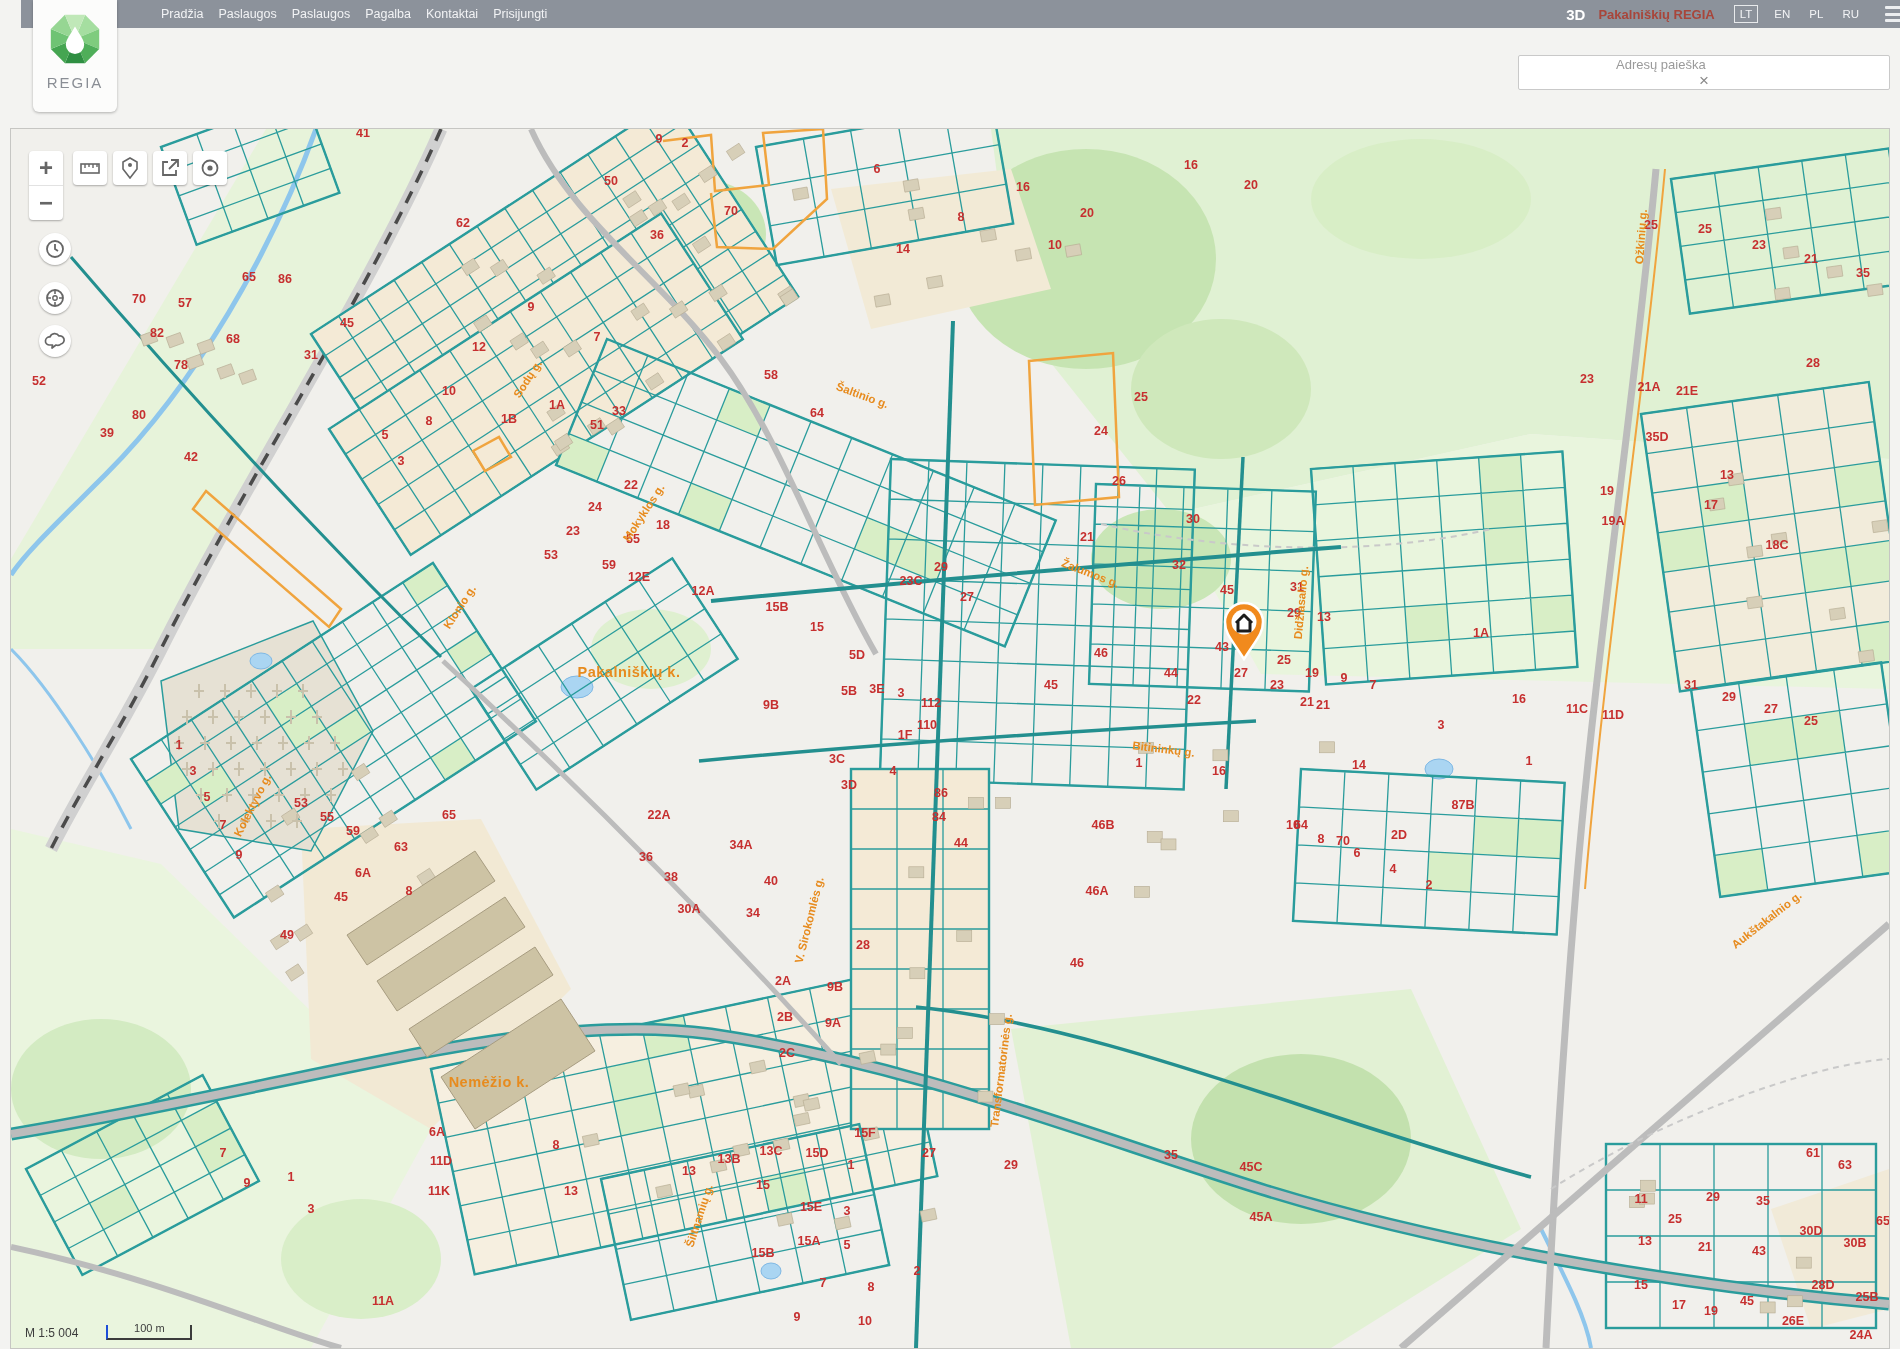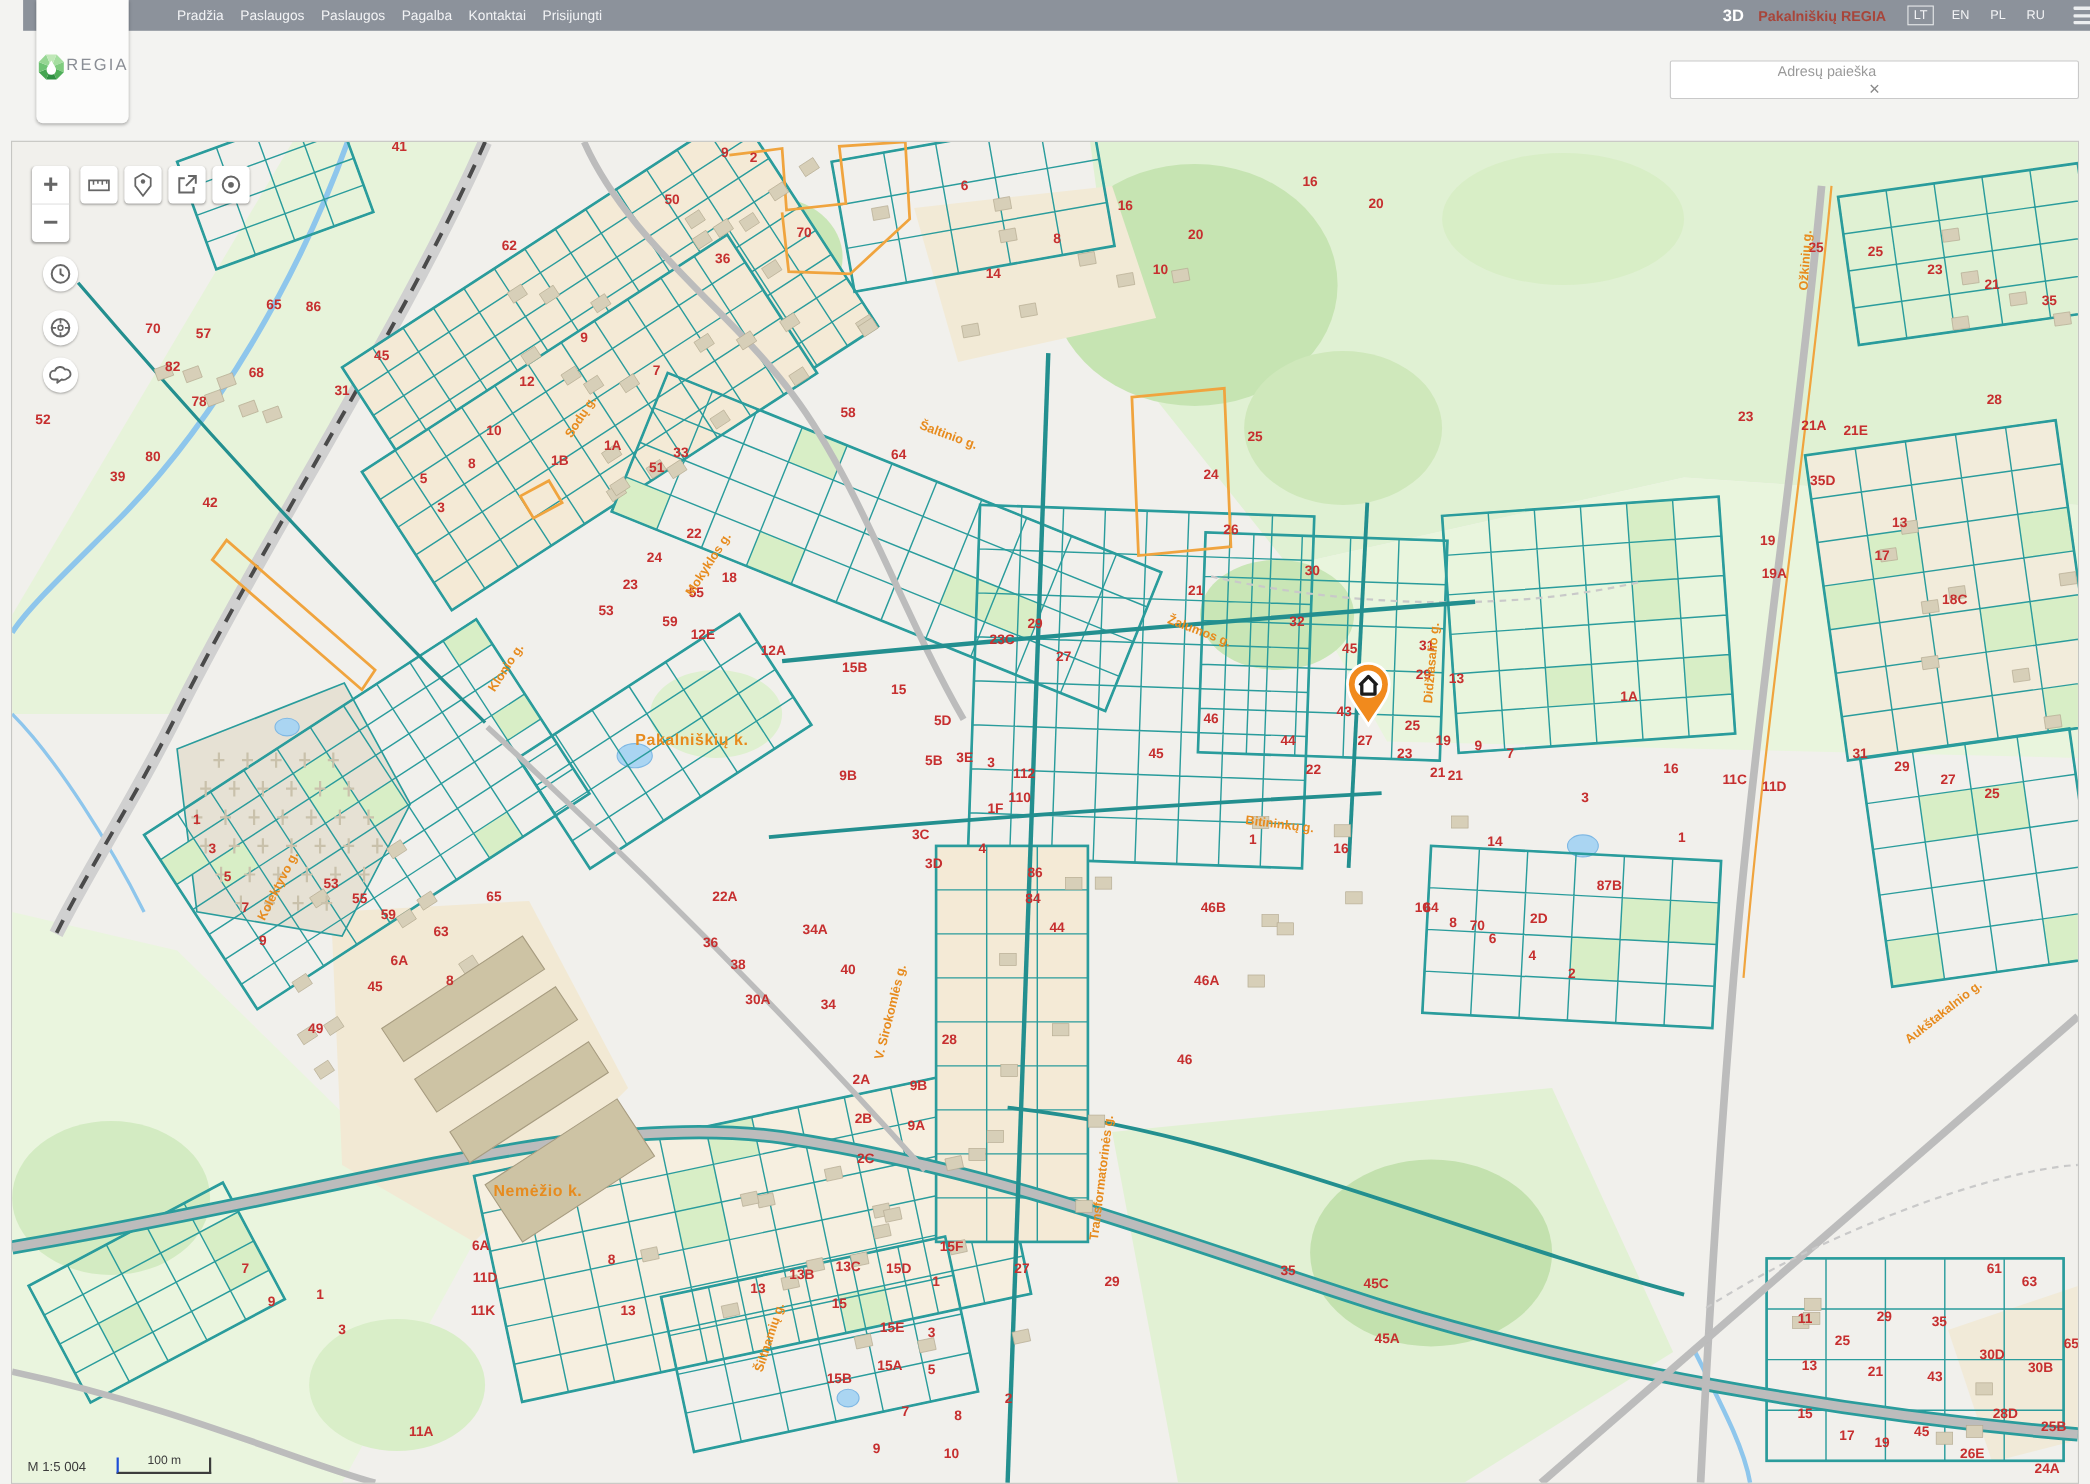--- a/index.html
+++ b/index.html
@@ -12,21 +12,21 @@
   .right-cluster{position:absolute;right:10px;top:0;height:28px;display:flex;align-items:center;gap:13px;z-index:31;}
   .view3d{color:#fff;font-weight:bold;font-size:15px;cursor:pointer;}
   .portal{color:#a8453a;font-weight:bold;font-size:13px;margin-right:6px;cursor:pointer;}
   .lang{color:#f2f3f5;font-size:11.5px;cursor:pointer;padding:2px 3px;}
   .lang.active{border:1px solid #e8eaec;padding:2px 5px;}
   .burger{width:26px;height:16px;display:flex;flex-direction:column;justify-content:space-between;cursor:pointer;margin-left:10px;}
   .burger span{display:block;height:3px;background:#eceef0;border-radius:1px;}
   
   .logo-tab{position:absolute;left:33px;top:0;width:84px;height:112px;background:#fcfcfb;
             border-radius:0 0 6px 6px;box-shadow:0 1px 3px rgba(0,0,0,.28);z-index:32;
-            display:flex;flex-direction:row;align-items:center;cursor:pointer;}
+            display:flex;flex-direction:column;align-items:center;cursor:pointer;}
   .logo-tab svg{margin-top:10px;}
   .brand{color:#8a8e95;font-size:15px;letter-spacing:2px;margin-top:6px;}
   
   .search-wrap{position:absolute;left:1518px;top:55px;width:370px;height:33px;background:#fff;
                border:1px solid #c9c9c9;border-radius:2px;display:flex;align-items:center;z-index:20;flex-direction:column;}
   .search-wrap input{flex:1;border:none;outline:none;font-size:13px;color:#444;padding:0 10px;
                      font-family:"Liberation Sans",sans-serif;background:transparent;}
   .search-wrap input::placeholder{color:#9a9a9a;}
   .search-clear{color:#8a8a8a;font-size:17px;padding:0 10px;cursor:pointer;line-height:1;}
   

